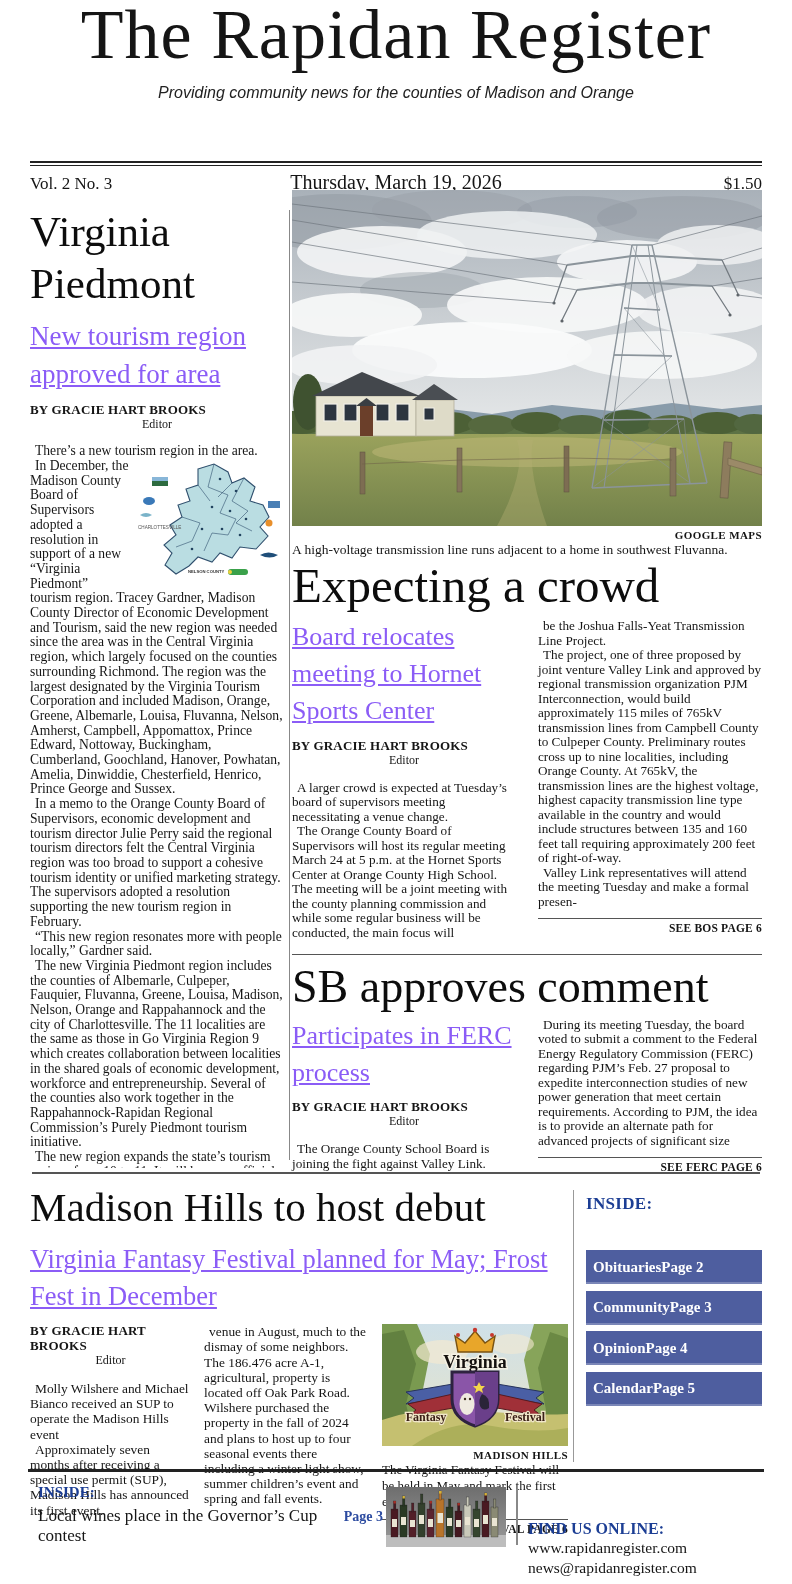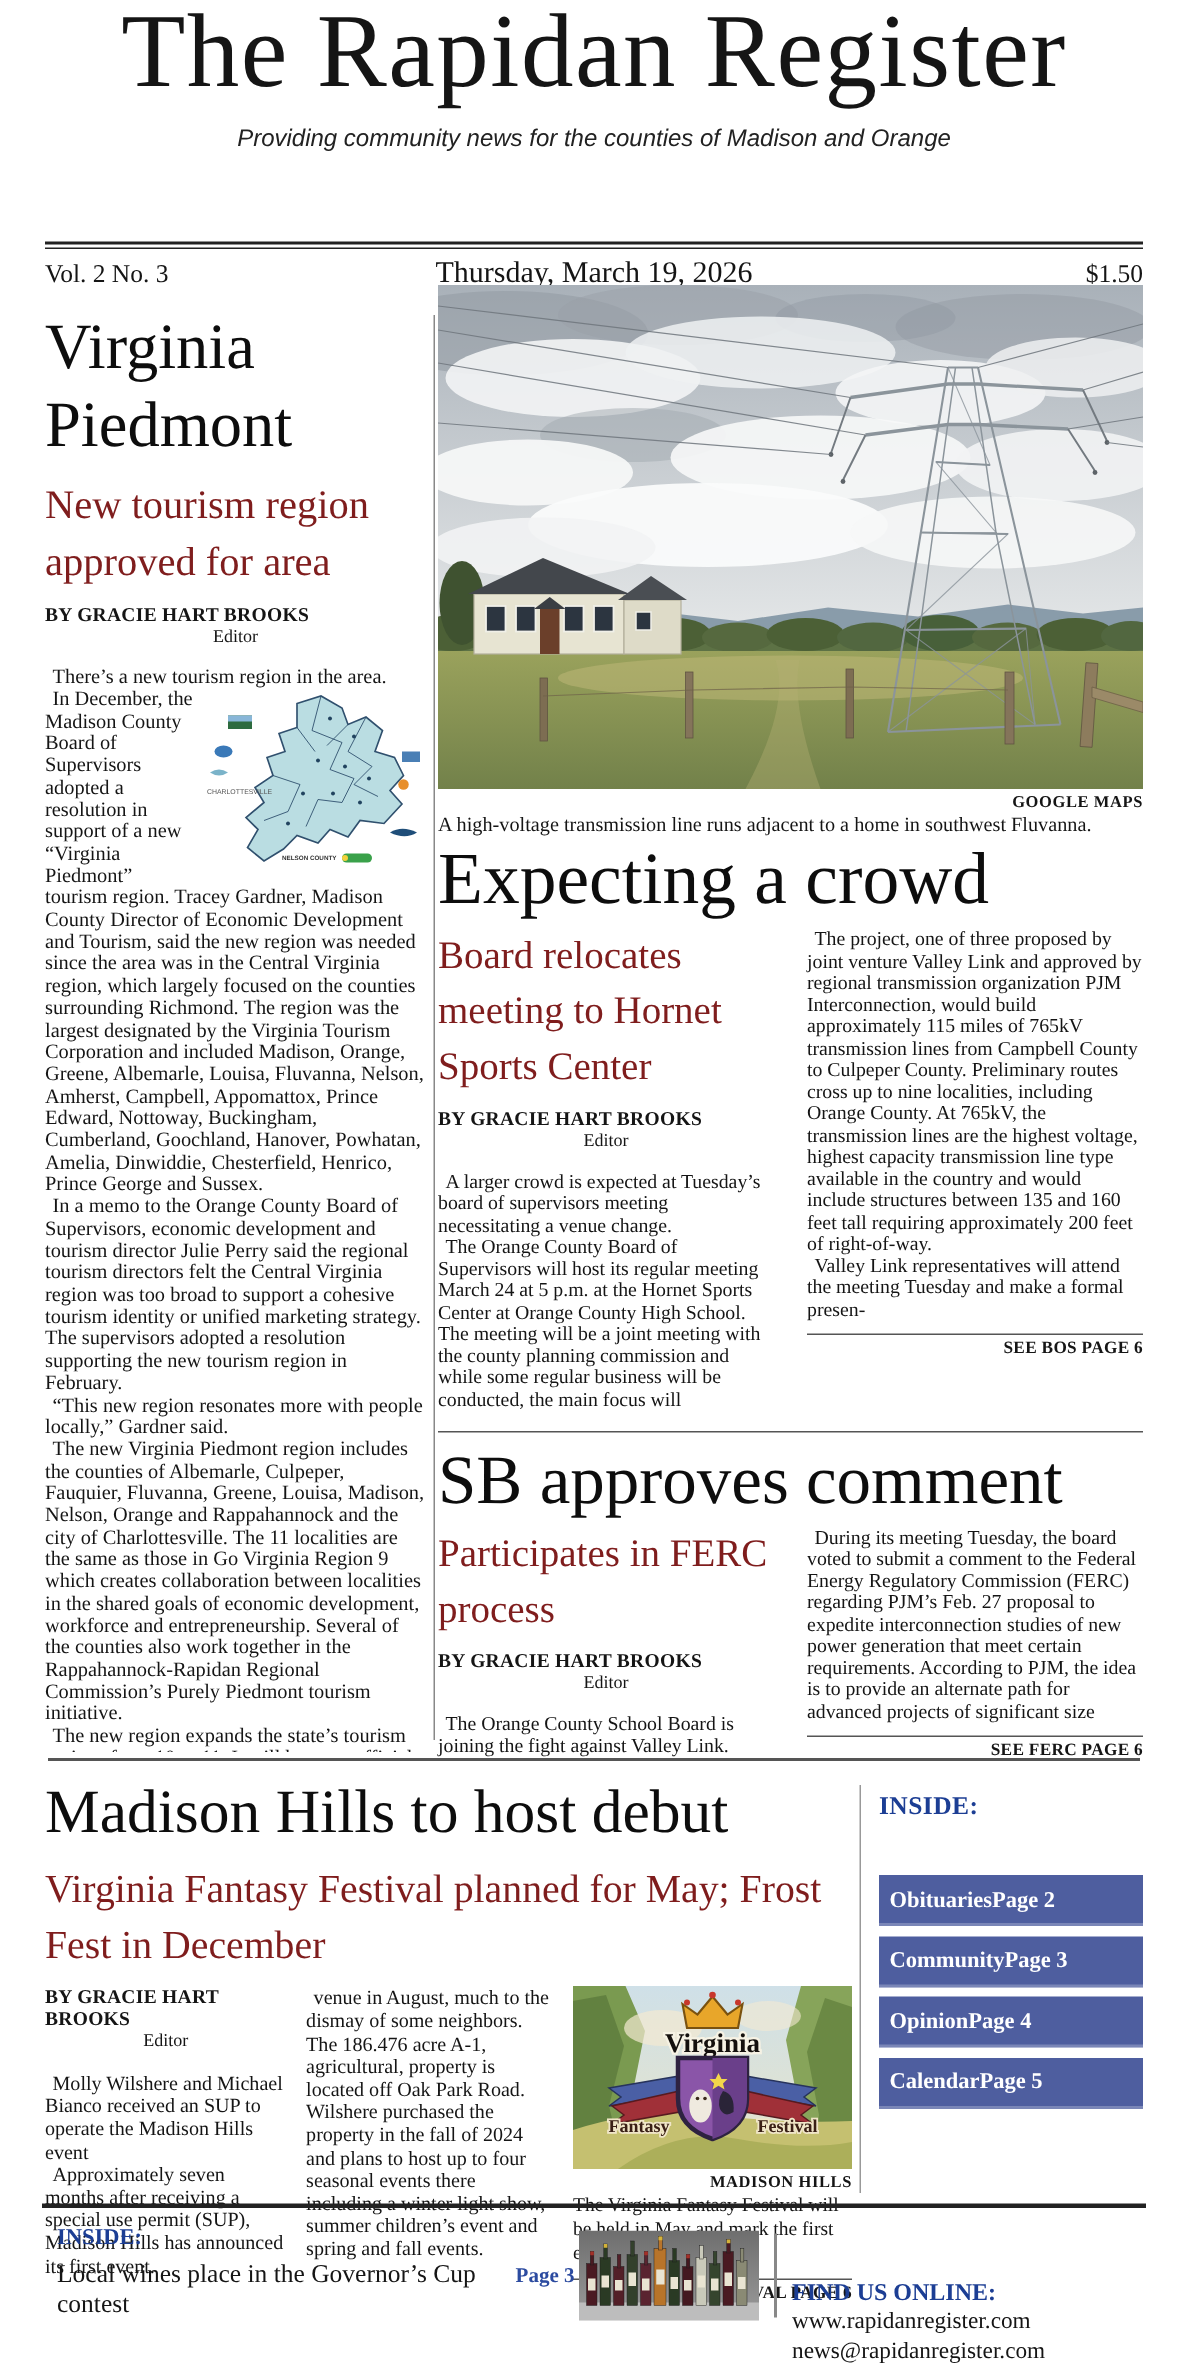--- a/index.html
+++ b/index.html
@@ -10,21 +10,21 @@
   .mast-title{font-size:70px;letter-spacing:1px;line-height:1;font-weight:400;}
   .mast-tagline{font-family:"Liberation Sans",sans-serif;font-style:italic;font-size:16px;margin-top:14px;color:#222;}
   .mast-rule{position:absolute;left:30px;top:161px;width:732px;height:5px;
              border-top:2px solid #222;border-bottom:1px solid #222;box-sizing:border-box;}
   .info-row{position:absolute;left:30px;top:171px;width:732px;display:flex;align-items:baseline;font-size:18px;}
   .info-row .vol{width:200px;text-align:left;font-size:17px;}
   .info-row .date{flex:1;text-align:center;font-size:20px;}
   .info-row .price{width:200px;text-align:right;font-size:17px;}
   
   .headline{font-weight:400;color:#0d0d0d;}
-  .subhead{font-weight:400;color:#7f1d1d;}
+  .subhead{font-weight:400;color:#8b5cf6;text-decoration:underline;}
   .byline{margin:9px 0 13px 0;line-height:1.15;}
   .byline .by{font-weight:bold;font-size:13px;letter-spacing:.2px;}
   .byline .role{font-size:12px;text-align:center;}
   .bodytext p{margin:0;text-indent:5px;}
   .jump{border-top:1.5px solid #555;margin-top:9px;padding-top:3px;text-align:right;
         font-weight:bold;font-size:11.5px;letter-spacing:.2px;}
   .credit{text-align:right;font-size:11px;font-weight:bold;letter-spacing:.4px;margin:3px 0 1px 0;}
   .caption{font-size:13.5px;line-height:1.18;}
   
   .col-left{position:absolute;left:30px;top:206px;width:254px;height:962px;overflow:hidden;}
@@ -246,20 +246,21 @@
           <div class="by">BY GRACIE HART BROOKS</div>
           <div class="role">Editor</div>
         </div>
         <div class="bodytext colbody">
           <p>A larger crowd is expected at Tuesday’s board of supervisors meeting necessitating a venue change.</p>
           <p>The Orange County Board of Supervisors will host its regular meeting March 24 at 5 p.m. at the Hornet Sports Center at Orange County High School. The meeting will be a joint meeting with the county planning commission and while some regular business will be conducted, the main focus will</p>
         </div>
       </div>
       <div class="c">
         <div class="bodytext colbody">
+          <p>be the Joshua Falls-Yeat Transmission Line Project.</p>
           <p>The project, one of three proposed by joint venture Valley Link and approved by regional transmission organization PJM Interconnection, would build approximately 115 miles of 765kV transmission lines from Campbell County to Culpeper County. Preliminary routes cross up to nine localities, including Orange County. At 765kV, the transmission lines are the highest voltage, highest capacity transmission line type available in the country and would include structures between 135 and 160 feet tall requiring approximately 200 feet of right-of-way.</p>
           <p>Valley Link representatives will attend the meeting Tuesday and make a formal presen-</p>
         </div>
         <div class="jump">SEE BOS PAGE 6</div>
       </div>
     </div>
     <hr class="sec-sep">
     <h1 class="headline h-ferc">SB approves comment</h1>
     <div class="cols">
       <div class="c">

